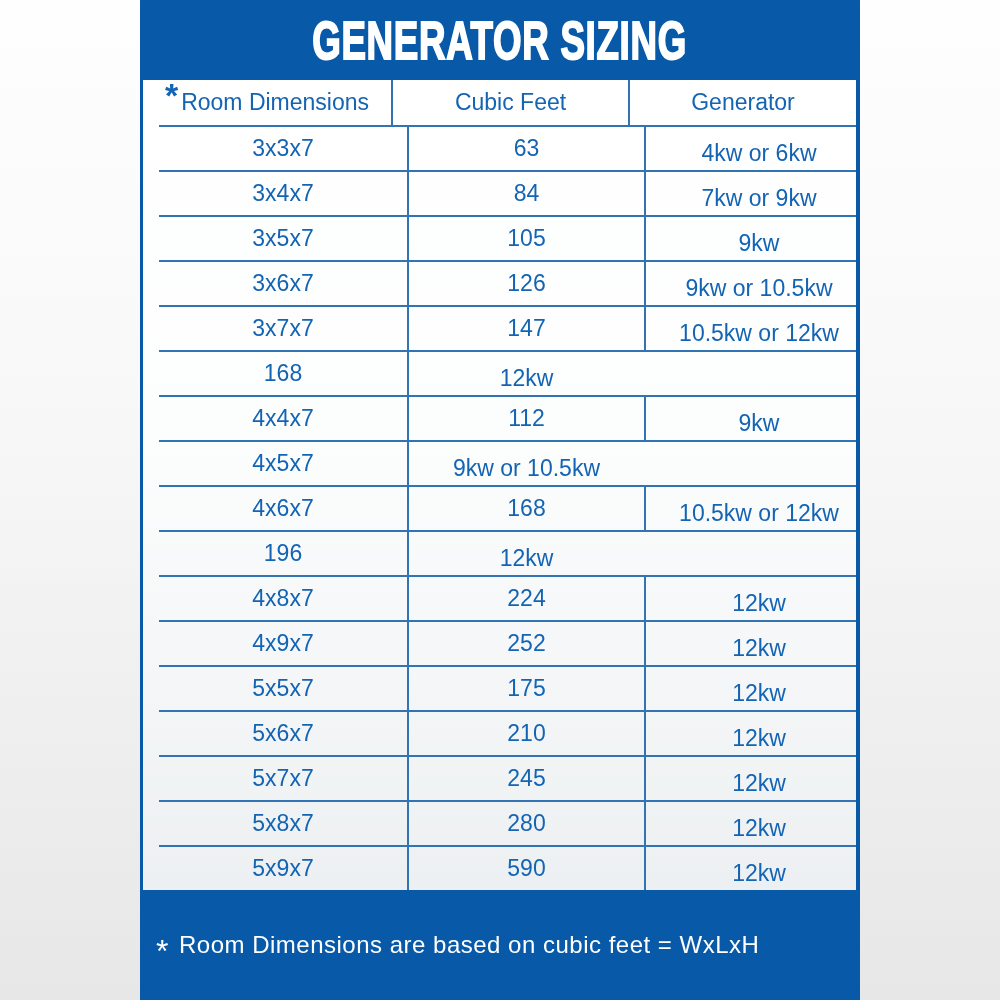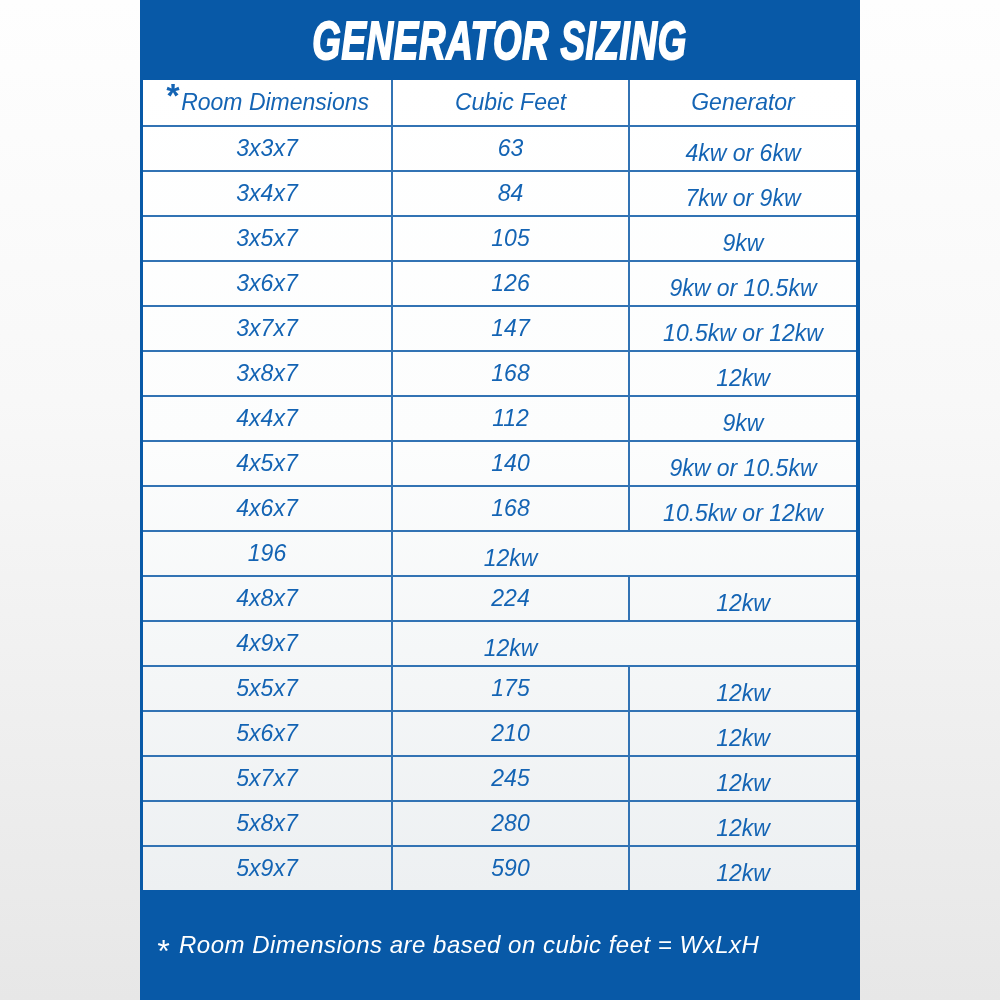--- a/index.html
+++ b/index.html
@@ -12,21 +12,20 @@
   html, body { width: 1000px; height: 1000px; }
   body {
     font-family: "Liberation Sans", sans-serif;
     background: linear-gradient(to bottom, #fefefe 0%, #f8f8f8 40%, #e7e7e7 100%);
     overflow: hidden;
   }
   .stage {
     position: relative;
     width: 924px;
     height: 1000px;
-    font-style: italic;
   }
   .panel {
     position: absolute;
     left: 140px;
     top: 0;
     width: 720px;
     height: 1000px;
     background: var(--blue);
   }
   
@@ -52,21 +51,21 @@
     width: 713px;
     background: linear-gradient(to bottom, #ffffff 0%, #fcfdfd 45%, #edf0f2 100%);
     color: var(--text-blue);
     font-size: 23px;
   }
   .thead, .tr {
     display: grid;
     grid-template-columns: 248px 237px 228px;
     height: 45px;
   }
-  .tr { border-top: 2px solid var(--line-blue); }
+  .tr { border-top: 2px solid var(--line-blue); margin-left: 16px; }
   .th, .td {
     display: flex;
     align-items: center;
     justify-content: center;
     overflow: hidden;
     white-space: nowrap;
   }
   .th + .th, .td + .td { border-left: 2px solid var(--line-blue); }
   .td.gen { padding-top: 10px; }
   .hdr-asterisk {
@@ -132,50 +131,49 @@
             <div class="td">3x6x7</div>
             <div class="td">126</div>
             <div class="td gen">9kw or 10.5kw</div>
           </div>
           <div class="tr">
             <div class="td">3x7x7</div>
             <div class="td">147</div>
             <div class="td gen">10.5kw or 12kw</div>
           </div>
           <div class="tr">
-            <div class="td">3x8x7</div>
             <div class="td">168</div>
             <div class="td gen">12kw</div>
           </div>
           <div class="tr">
             <div class="td">4x4x7</div>
             <div class="td">112</div>
             <div class="td gen">9kw</div>
           </div>
           <div class="tr">
             <div class="td">4x5x7</div>
-            <div class="td">140</div>
             <div class="td gen">9kw or 10.5kw</div>
           </div>
           <div class="tr">
             <div class="td">4x6x7</div>
             <div class="td">168</div>
             <div class="td gen">10.5kw or 12kw</div>
           </div>
           <div class="tr">
             <div class="td">196</div>
             <div class="td gen">12kw</div>
           </div>
           <div class="tr">
             <div class="td">4x8x7</div>
             <div class="td">224</div>
             <div class="td gen">12kw</div>
           </div>
           <div class="tr">
             <div class="td">4x9x7</div>
+            <div class="td">252</div>
             <div class="td gen">12kw</div>
           </div>
           <div class="tr">
             <div class="td">5x5x7</div>
             <div class="td">175</div>
             <div class="td gen">12kw</div>
           </div>
           <div class="tr">
             <div class="td">5x6x7</div>
             <div class="td">210</div>

